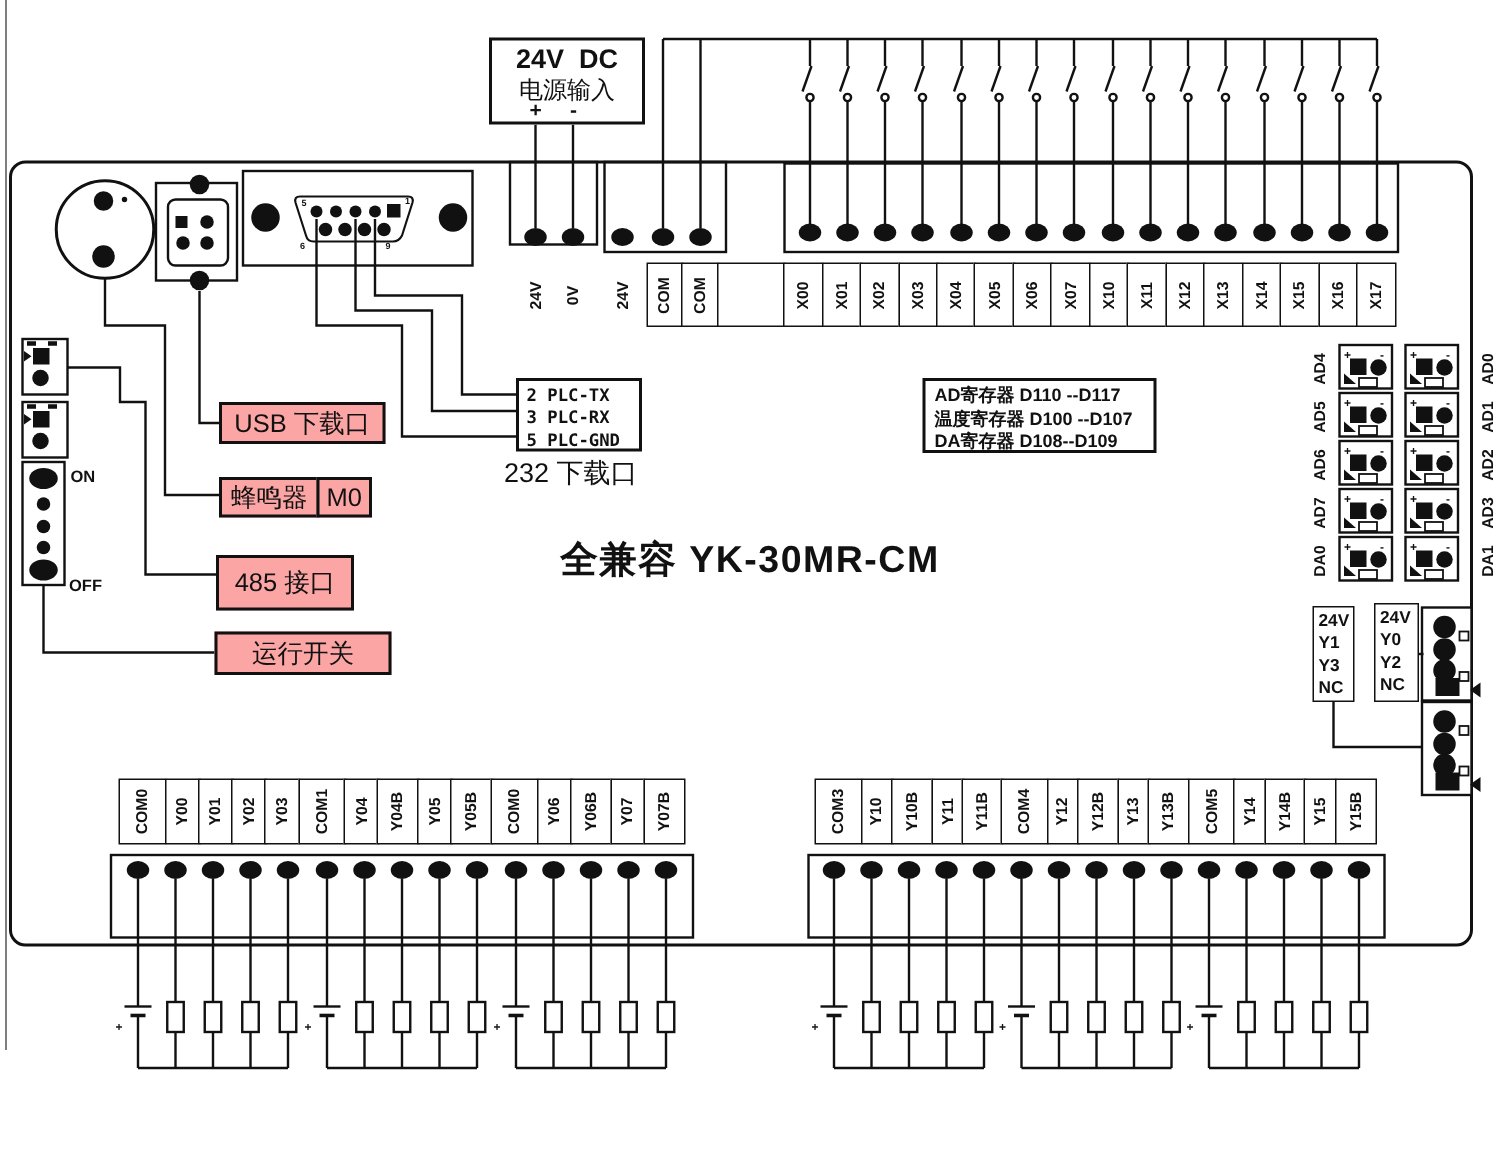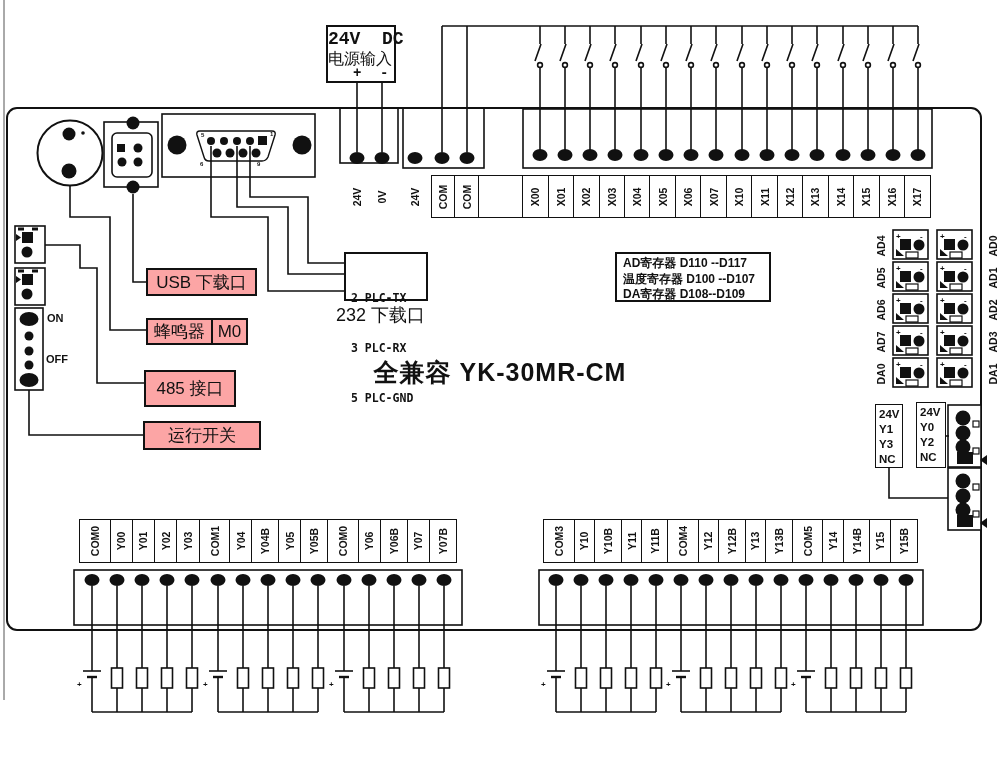--- a/index.html
+++ b/index.html
@@ -14,21 +14,21 @@
         display:flex;align-items:center;justify-content:center;background:#fff;}
   .cell:first-child{margin-left:0;}
   .xcell{flex:1 1 0;}
   .w25{width:25px;flex:0 0 25px;}
   .w46{width:46px;flex:0 0 46px;}
   .rot{transform:rotate(-90deg);white-space:nowrap;font-weight:bold;font-size:10.5px;letter-spacing:0;}
   .freelab{display:flex;align-items:center;justify-content:center;}
   .labbox{display:flex;align-items:center;justify-content:center;font-size:17px;background:#fca5a5;}
   .svgs{font:bold 8px "Liberation Sans",sans-serif;fill:#111;stroke:none;}
   .pinnum{font:bold 6px "Liberation Sans",sans-serif;fill:#111;stroke:none;}
-  .serialrow{font:bold 11.5px "DejaVu Sans Mono",monospace;line-height:15px;padding-left:5px;white-space:pre;margin-top:35px;}
+  .serialrow{font:bold 11.5px "DejaVu Sans Mono",monospace;line-height:15px;padding-left:5px;white-space:pre;}
   .regrow{font-weight:bold;font-size:12px;line-height:15.5px;padding-left:6px;white-space:nowrap;}
   .iobig{font-size:17px;line-height:19px;}
   .iosmall{font-weight:bold;font-size:11px;line-height:12px;}
   .relrow{font-weight:bold;font-size:11.5px;line-height:15px;display:block;padding-left:3px;}
   .onoff{font-weight:bold;font-size:11px;}
 </style>
 </head>
 <body>
 
 <div id="stage">
@@ -258,21 +258,21 @@
   <g>
     <line x1="92" y1="712" x2="192" y2="712"></line>
     <line x1="218" y1="712" x2="318" y2="712"></line>
     <line x1="344" y1="712" x2="444" y2="712"></line>
     <line x1="556" y1="712" x2="656" y2="712"></line>
     <line x1="681" y1="712" x2="781" y2="712"></line>
     <line x1="806" y1="712" x2="906" y2="712"></line>
   </g>
 </svg>
 
-<div class="abs bx" style="left:326px;top:25px;width:70px;height:58px;font-family:Liberation Mono, monospace;">
+<div class="abs bx" style="left:326px;top:25px;width:104px;height:58px;text-align:center;">
   <div style="font-size:18px;font-weight:bold;white-space:pre;margin-top:2px;">24V  DC</div>
   <div style="font-size:16px;">电源输入</div>
   <span class="abs" style="left:25px;top:38px;font-size:14px;font-weight:bold;">+</span>
   <span class="abs" style="left:52px;top:38px;font-size:14px;font-weight:bold;">-</span>
 </div>
 
 <div class="abs freelab" style="left:347px;top:175px;width:20px;height:43px;">
       <span class="rot">24V</span>
     </div>
 <div class="abs freelab" style="left:372px;top:175px;width:20px;height:43px;">
@@ -334,21 +334,21 @@
       </div>
   <div class="cell xcell">
         <span class="rot">X16</span>
       </div>
   <div class="cell xcell">
         <span class="rot">X17</span>
       </div>
 </div>
 
 <div class="abs onoff" style="left:47px;top:312px;">ON</div>
-<div class="abs onoff" style="left:46px;top:353px;">OFF</div>
+<div class="abs onoff" style="left:46px;top:385px;">OFF</div>
 
 <div class="abs bx labbox" style="left:146px;top:268px;width:111px;height:28px;">USB 下载口</div>
 <div class="abs bx labbox" style="left:146px;top:318px;width:67px;height:27px;">蜂鸣器</div>
 <div class="abs bx labbox" style="left:211px;top:318px;width:37px;height:27px;">M0</div>
 <div class="abs bx labbox" style="left:144px;top:370px;width:92px;height:37px;">485 接口</div>
 <div class="abs bx labbox" style="left:143px;top:421px;width:118px;height:29px;">运行开关</div>
 
 <div class="abs bx" style="left:344px;top:252px;width:84px;height:49px;padding-top:2px;">
   <div class="serialrow">2 PLC-TX</div>
   <div class="serialrow">3 PLC-RX</div>

